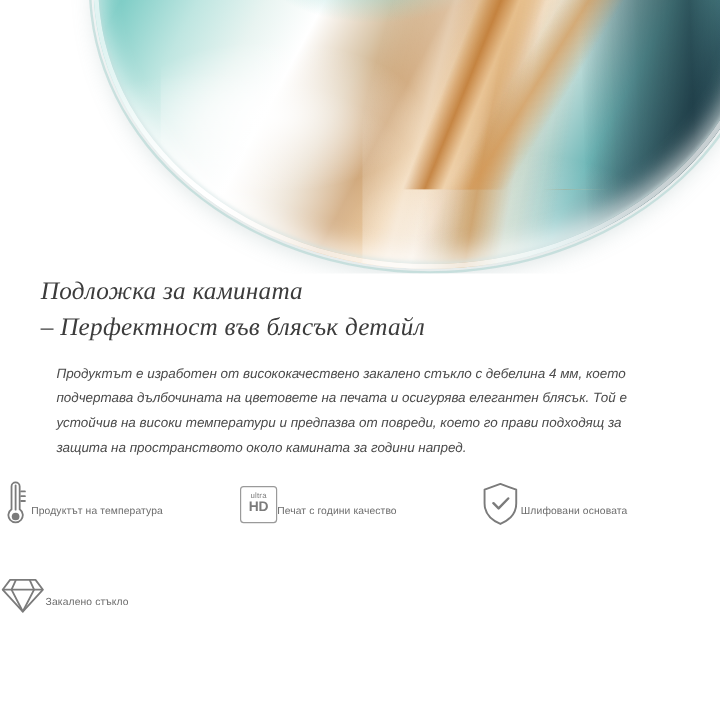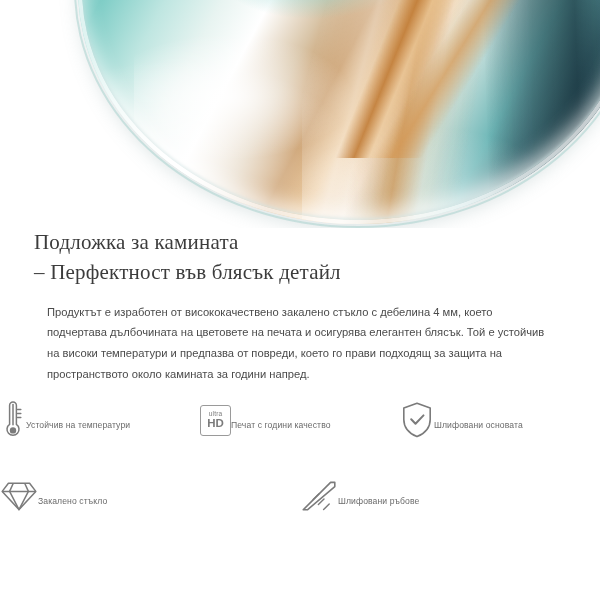--- a/index.html
+++ b/index.html
@@ -110,20 +110,21 @@
     pointer-events: none;
   }
 
   
   .content {
     position: absolute;
     left: 0;
     top: 228px;
     width: 600px;
     padding: 0 34px;
+    font-style: italic;
   }
   .headline {
     font-family: "Liberation Serif", serif;
     font-size: 21px;
     line-height: 1.42;
     color: #3c3c3c;
     font-weight: 400;
     margin: 0 0 14px 0;
     letter-spacing: .2px;
   }
@@ -210,21 +211,21 @@
 
     <div class="feature">
       <div class="feature-icon">
         <svg width="26" height="40" viewBox="0 0 26 40" fill="none" stroke="#7b7b7b" stroke-width="1.5">
           <path d="M13 4.5v20.2" stroke-linecap="round"></path>
           <path d="M9.6 24.4V5.4a3.4 3.4 0 0 1 6.8 0v19a6 6 0 1 1-6.8 0z"></path>
           <circle cx="13" cy="30.4" r="3.2" fill="#7b7b7b" stroke="none"></circle>
           <path d="M17.6 9.5h3.2M17.6 13.5h3.2M17.6 17.5h3.2" stroke-linecap="round"></path>
         </svg>
       </div>
-      <div class="feature-label">Устойчив на температури</div>
+      <div class="feature-label">Продуктът на температура</div>
     </div>
 
     <div class="feature">
       <div class="feature-icon">
         <div class="ultra-hd">
           <span class="u">ultra</span>
           <span class="hd">HD</span>
         </div>
       </div>
       <div class="feature-label">Печат с години качество</div>
@@ -248,25 +249,16 @@
       <div class="feature-icon">
         <svg width="38" height="34" viewBox="0 0 38 34" fill="none" stroke="#7b7b7b" stroke-width="1.5">
           <path d="M8.4 4.2h21.2l6.2 8.2L19 30.6 2.2 12.4z" stroke-linejoin="round"></path>
           <path d="M2.2 12.4h33.6"></path>
           <path d="M13.3 4.2 9.6 12.4 19 30.6l9.4-18.2-3.7-8.2" stroke-linejoin="round"></path>
         </svg>
       </div>
       <div class="feature-label">Закалено стъкло</div>
     </div>
 
-    <div class="feature">
-      <div class="feature-icon">
-        <svg width="38" height="34" viewBox="0 0 38 34" fill="none" stroke="#7b7b7b" stroke-width="1.6">
-          <path d="M3.2 30.8 30.6 3.4h4.2v4.2L7.4 30.8z" stroke-linejoin="round"></path>
-          <path d="M13.2 20.6l5.6-5.6M18.4 25.6l5.6-5.6M23.6 30.6l5.6-5.6" stroke-linecap="round" stroke-width="1.4"></path>
-        </svg>
-      </div>
-      <div class="feature-label">Шлифовани ръбове</div>
-    </div>
 
 
   </div>
 </div>
 
 </body></html>

